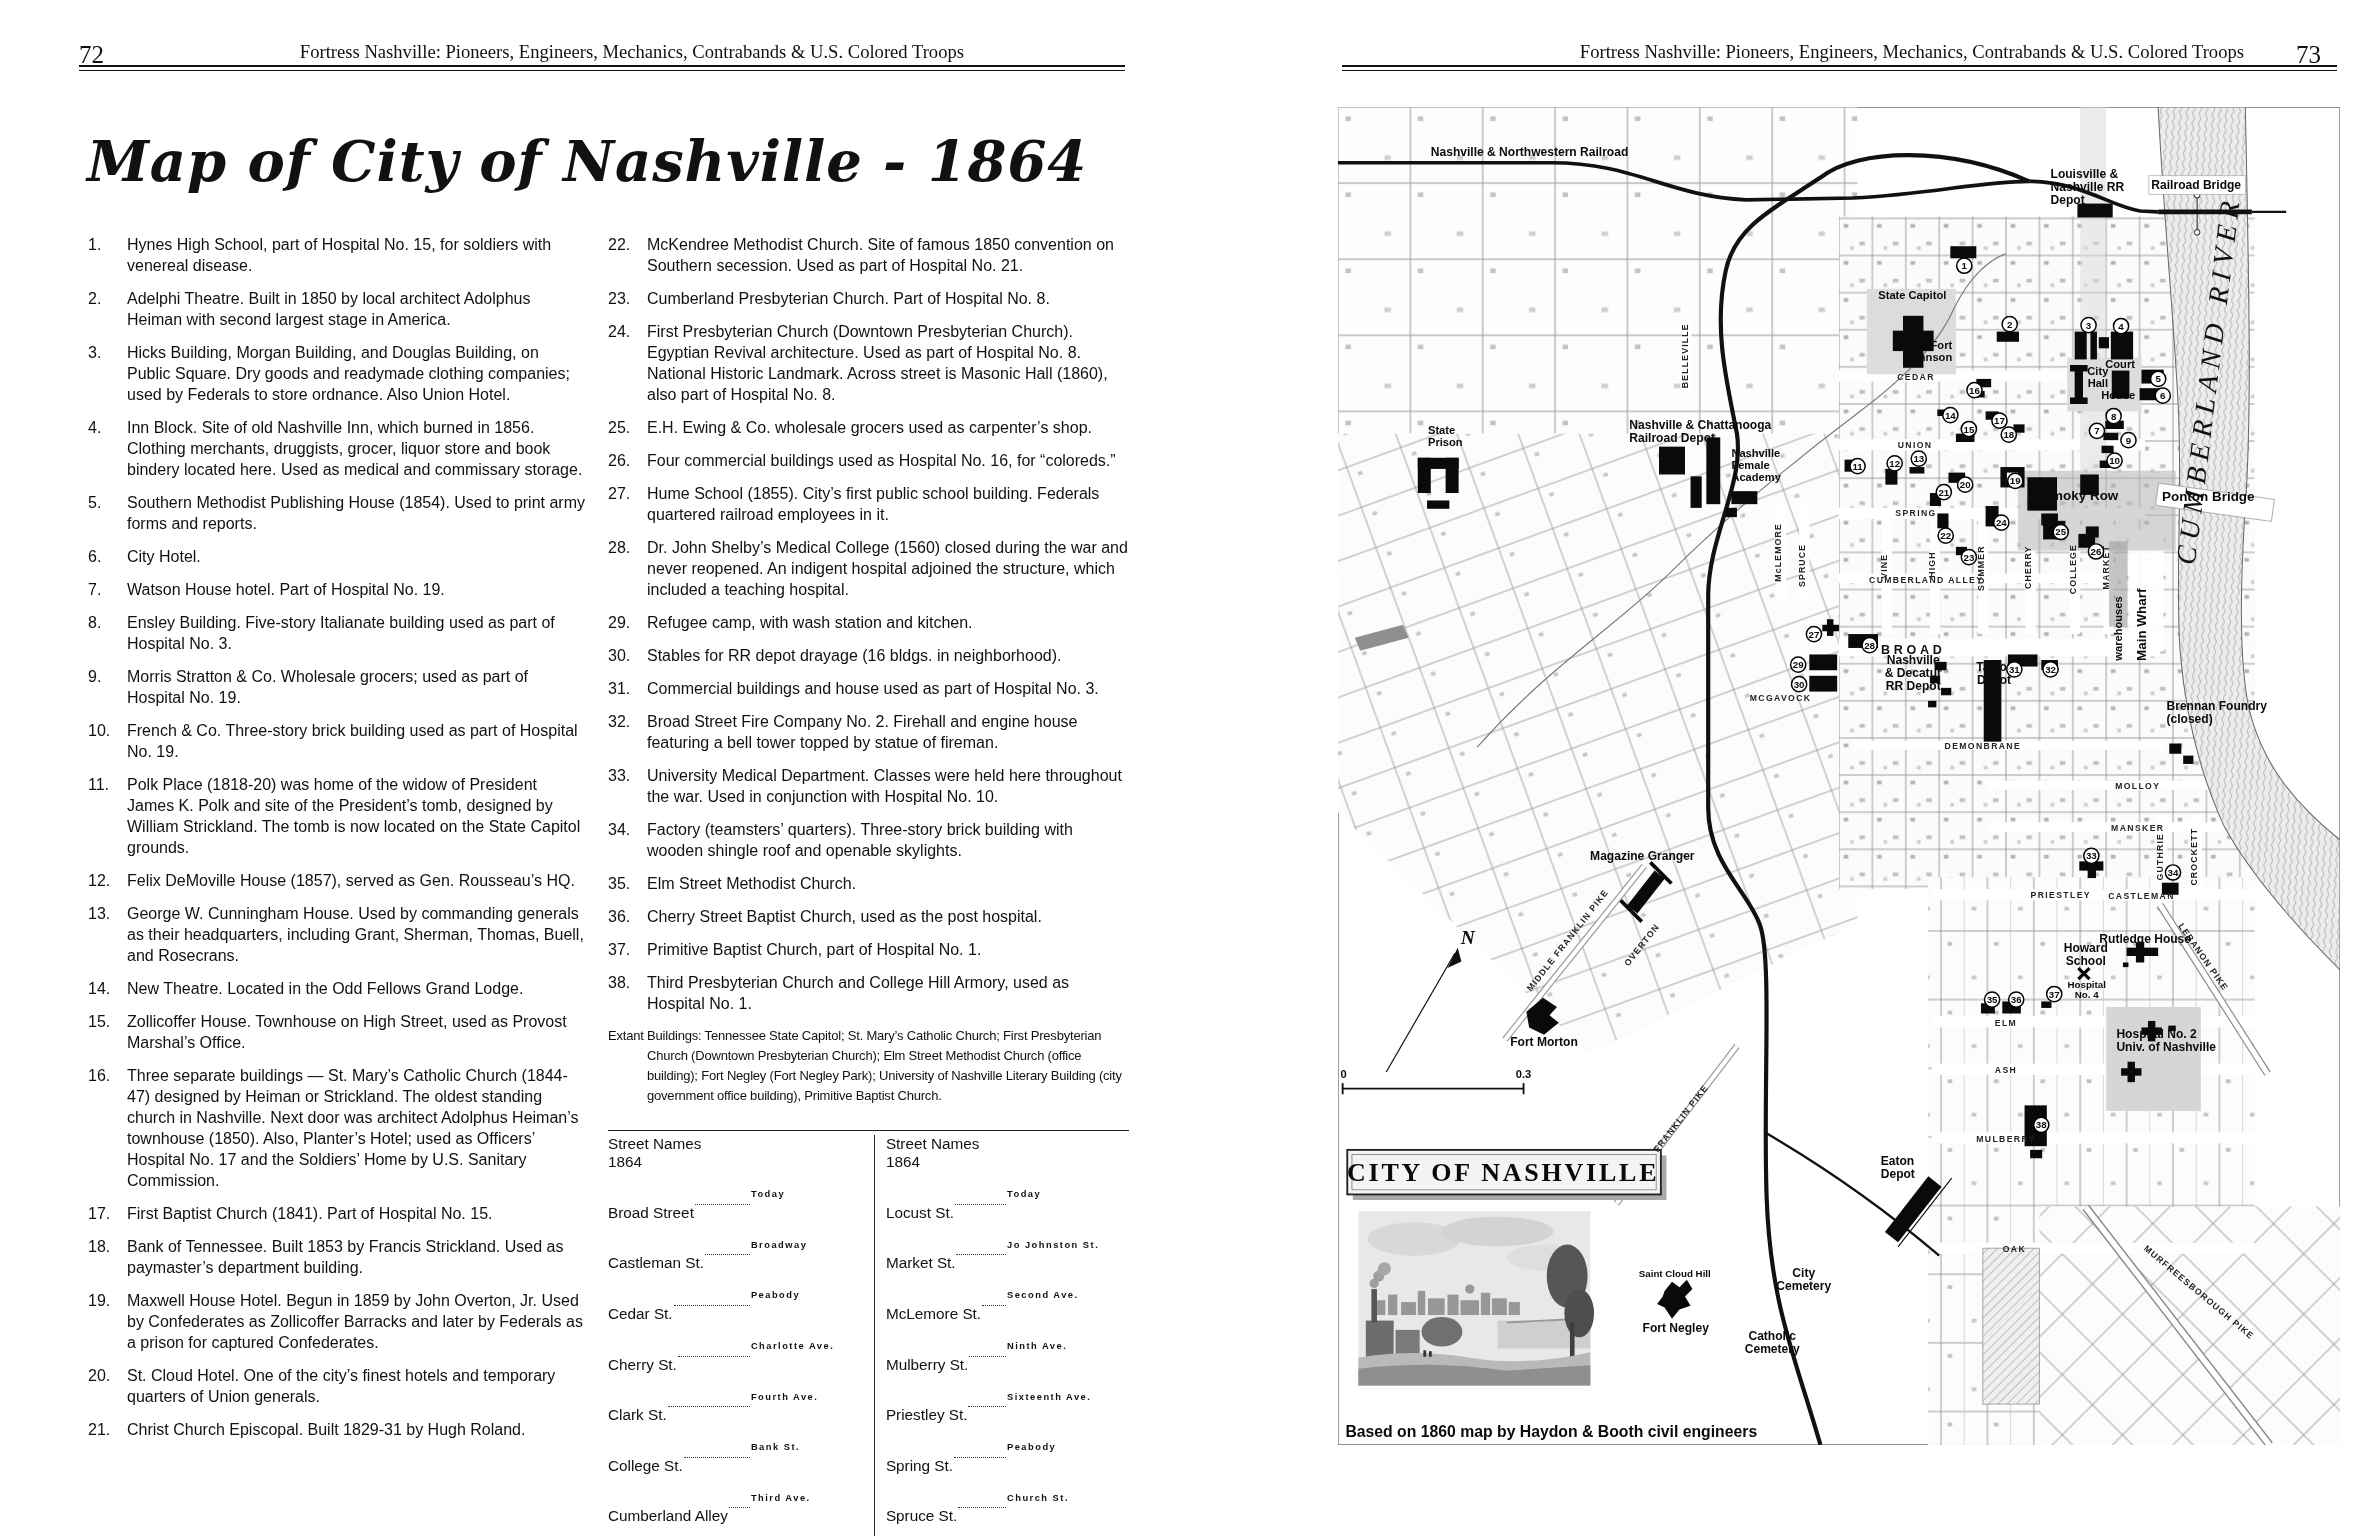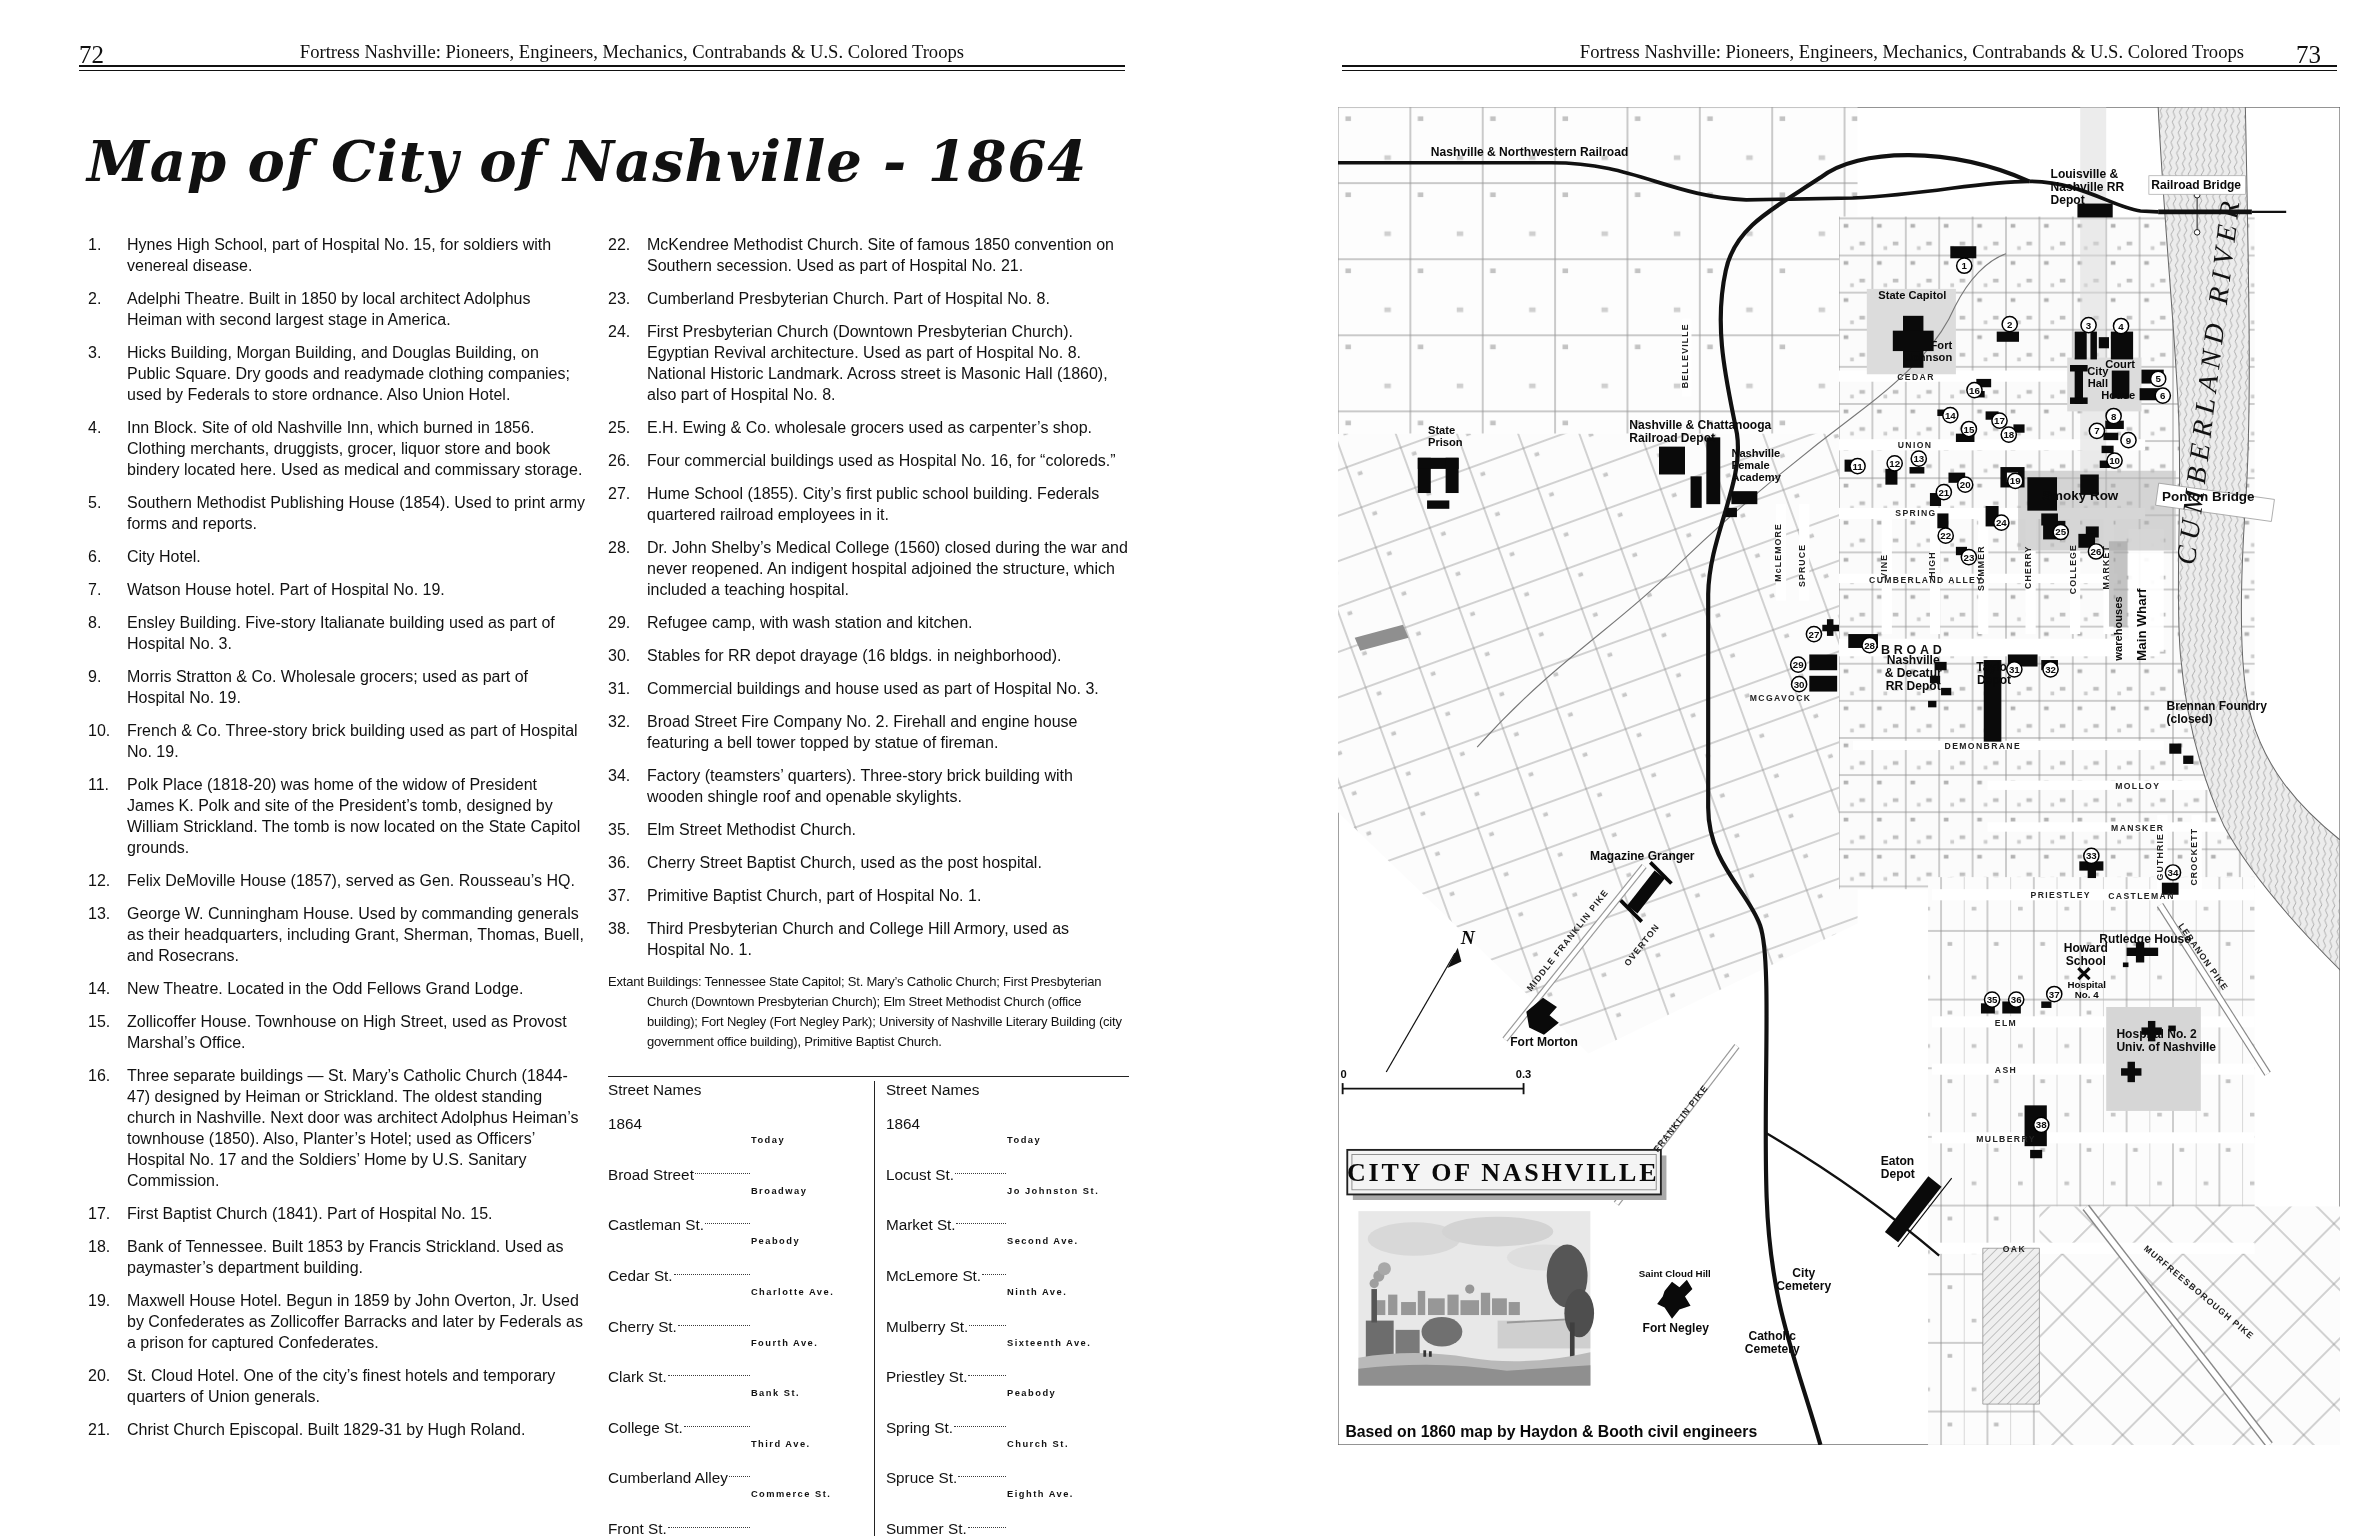--- a/index.html
+++ b/index.html
@@ -15,21 +15,21 @@
   .listcol{font-size:16px;line-height:21px;}
   .item{display:flex;margin-bottom:12px;}
   .item .num{flex:0 0 39px;}
   .item .txt{flex:1;}
   .extant{margin-top:1.9px;font-size:13px;line-height:20px;letter-spacing:-0.2px;padding-left:39px;text-indent:-39px;}
   
   .streets{display:flex;border-top:1.9px solid #222;padding-top:3.7px;font-size:15.3px;line-height:18.6px;}
   .scol{width:258px;}
   .scol.right{border-left:1.4px solid #222;padding-left:11px;width:252px;}
   .scol .shead{margin-bottom:0;}
-  .srow{display:flex;align-items:center;}
+  .srow{display:flex;align-items:flex-start;}
   .srow .sn{white-space:nowrap;}
   .srow .dots{flex:1 1 auto;border-bottom:1.9px dotted #3a3a3a;margin:0 0.9px 3.7px 0.9px;min-width:5.6px;}
   .srow.head .dots{border-bottom:none;}
   .srow .st{white-space:nowrap;margin-top:32px;}
   .scol.left .st{width:106px;}
   .scol.right .st{width:122px;}
   
   svg text{font-family:"Liberation Sans",sans-serif;fill:#0a0a0a;}
   .rr{font-size:13px;font-weight:bold;}
   .poi{font-size:12px;font-weight:bold;}
@@ -178,20 +178,24 @@
         <span class="num">30.</span>
         <span class="txt">Stables for RR depot drayage (16 bldgs. in neighborhood).</span>
       </div>
       <div class="item">
         <span class="num">31.</span>
         <span class="txt">Commercial buildings and house used as part of Hospital No. 3.</span>
       </div>
       <div class="item">
         <span class="num">32.</span>
         <span class="txt">Broad Street Fire Company No. 2. Firehall and engine house featuring a bell tower topped by statue of fireman.</span>
+      </div>
+      <div class="item">
+        <span class="num">33.</span>
+        <span class="txt">University Medical Department. Classes were held here throughout the war. Used in conjunction with Hospital No. 10.</span>
       </div>
       <div class="item">
         <span class="num">34.</span>
         <span class="txt">Factory (teamsters’ quarters). Three-story brick building with wooden shingle roof and openable skylights.</span>
       </div>
       <div class="item">
         <span class="num">35.</span>
         <span class="txt">Elm Street Methodist Church.</span>
       </div>
       <div class="item">

